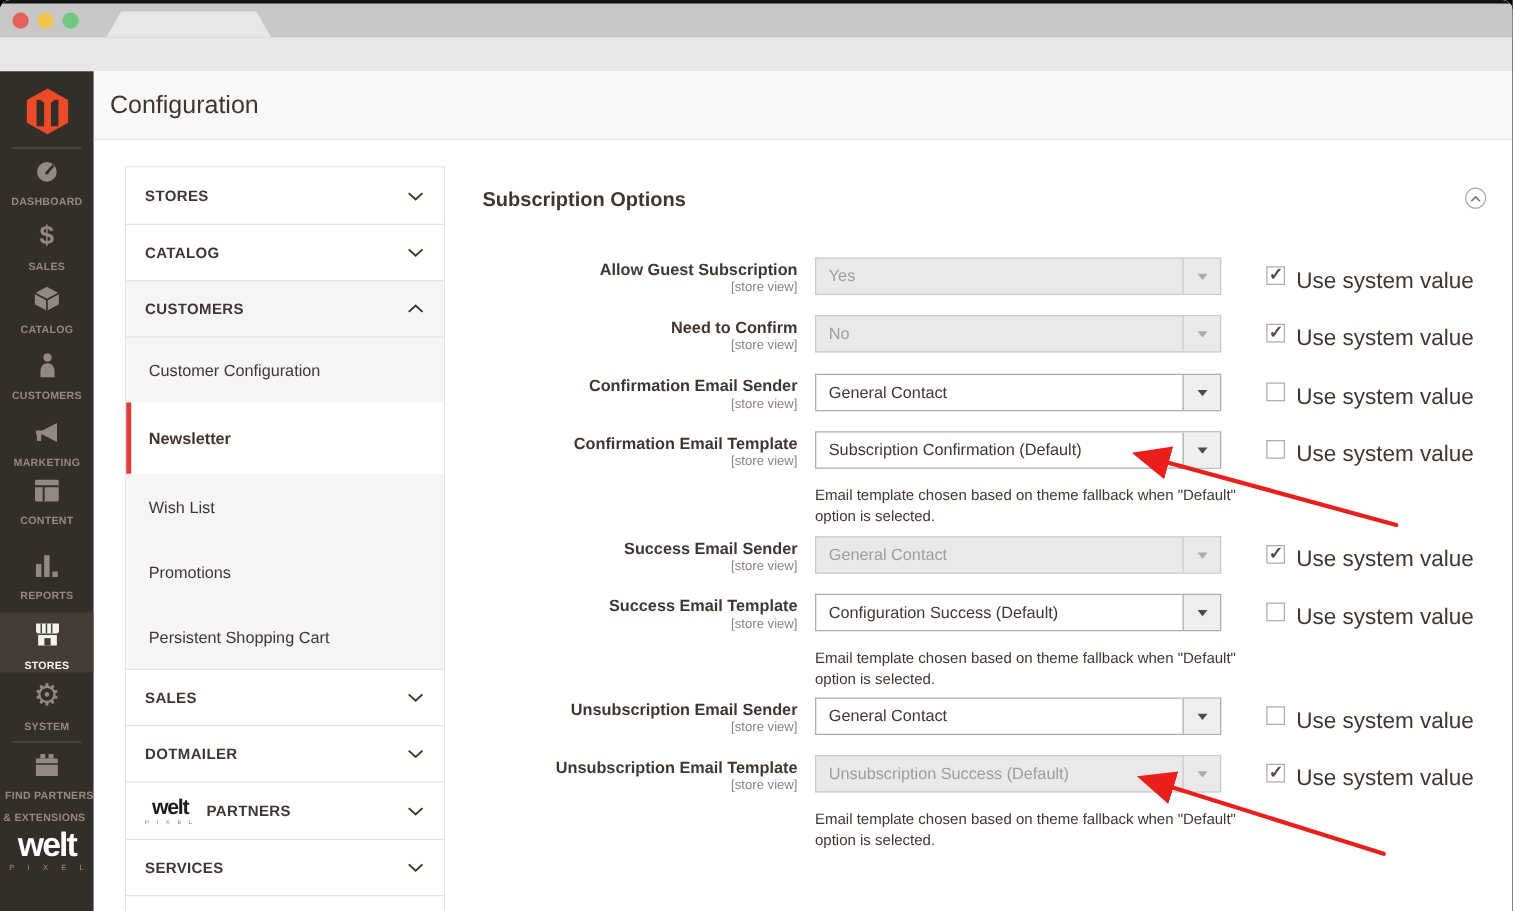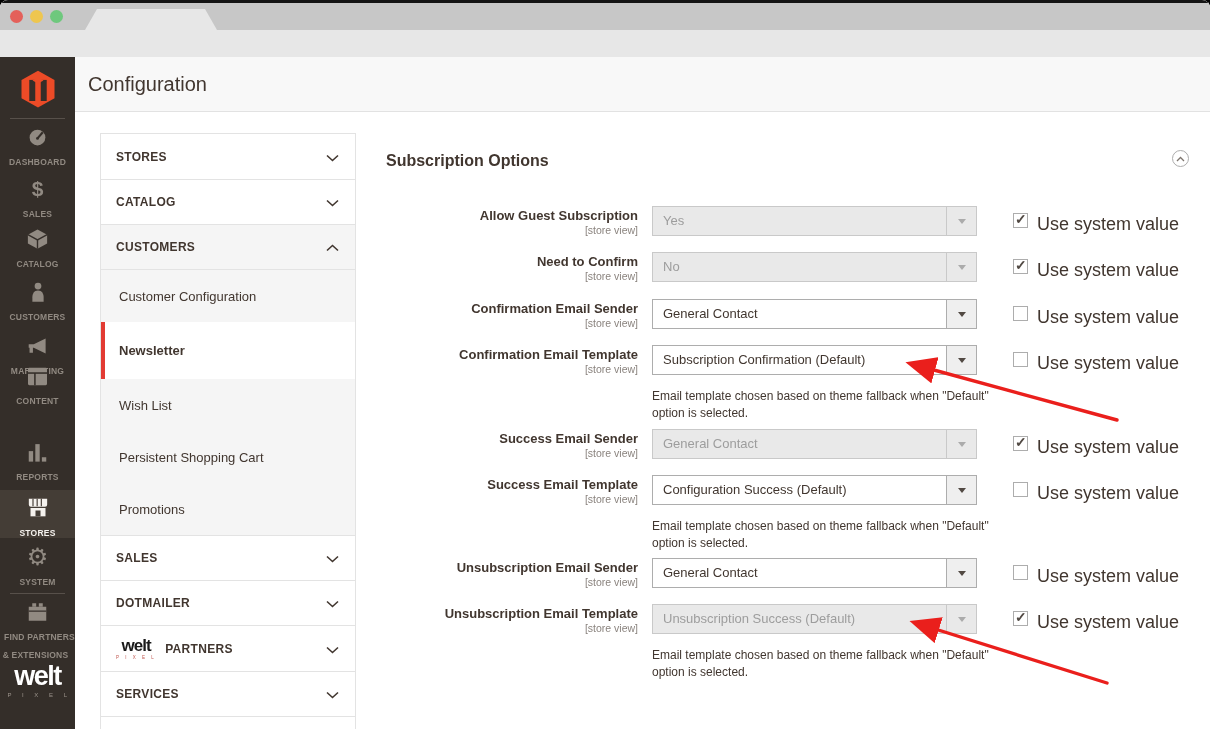--- a/index.html
+++ b/index.html
@@ -140,21 +140,21 @@
 
       <div class="sb-item" style="top:278px;">
         <span class="ic">
           <svg width="22" height="18" viewBox="0 0 26 20">
               <path d="M2 8 h6 l14 -7 v18 l-14 -7 h-1 v6 h-4 v-6 h-1 z" fill="currentColor"></path>
             </svg>
         </span>
         <span class="lb">MARKETING</span>
       </div>
 
-      <div class="sb-item" style="top:308px;">
+      <div class="sb-item" style="top:324px;">
         <span class="ic">
           <svg width="21" height="19" viewBox="0 0 24 22">
               <rect x="1" y="1" width="22" height="20" rx="1.5" fill="currentColor"></rect>
               <line x1="1" y1="7" x2="23" y2="7" stroke="#342e29" stroke-width="1.8"></line>
               <line x1="9" y1="7" x2="9" y2="21" stroke="#342e29" stroke-width="1.8"></line>
             </svg>
         </span>
         <span class="lb">CONTENT</span>
       </div>
 
@@ -232,22 +232,22 @@
         <div class="sec expanded">
           <span class="sec-lb">CUSTOMERS</span>
           <span class="chev"><svg width="13" height="8" viewBox="0 0 13 8">
                 <polyline points="1,6.5 6.5,1.5 12,6.5" fill="none" stroke="#41362f" stroke-width="1.6"></polyline>
               </svg></span>
         </div>
         <div class="sub-wrap">
           <div class="sub">Customer Configuration</div>
           <div class="sub active">Newsletter</div>
           <div class="sub">Wish List</div>
+          <div class="sub">Promotions</div>
           <div class="sub">Persistent Shopping Cart</div>
-          <div class="sub">Promotions</div>
         </div>
         <div class="sec">
           <span class="sec-lb">SALES</span>
           <span class="chev"><svg width="13" height="8" viewBox="0 0 13 8">
                 <polyline points="1,1.5 6.5,6.5 12,1.5" fill="none" stroke="#41362f" stroke-width="1.6"></polyline>
               </svg></span>
         </div>
         <div class="sec">
           <span class="sec-lb">DOTMAILER</span>
           <span class="chev"><svg width="13" height="8" viewBox="0 0 13 8">

